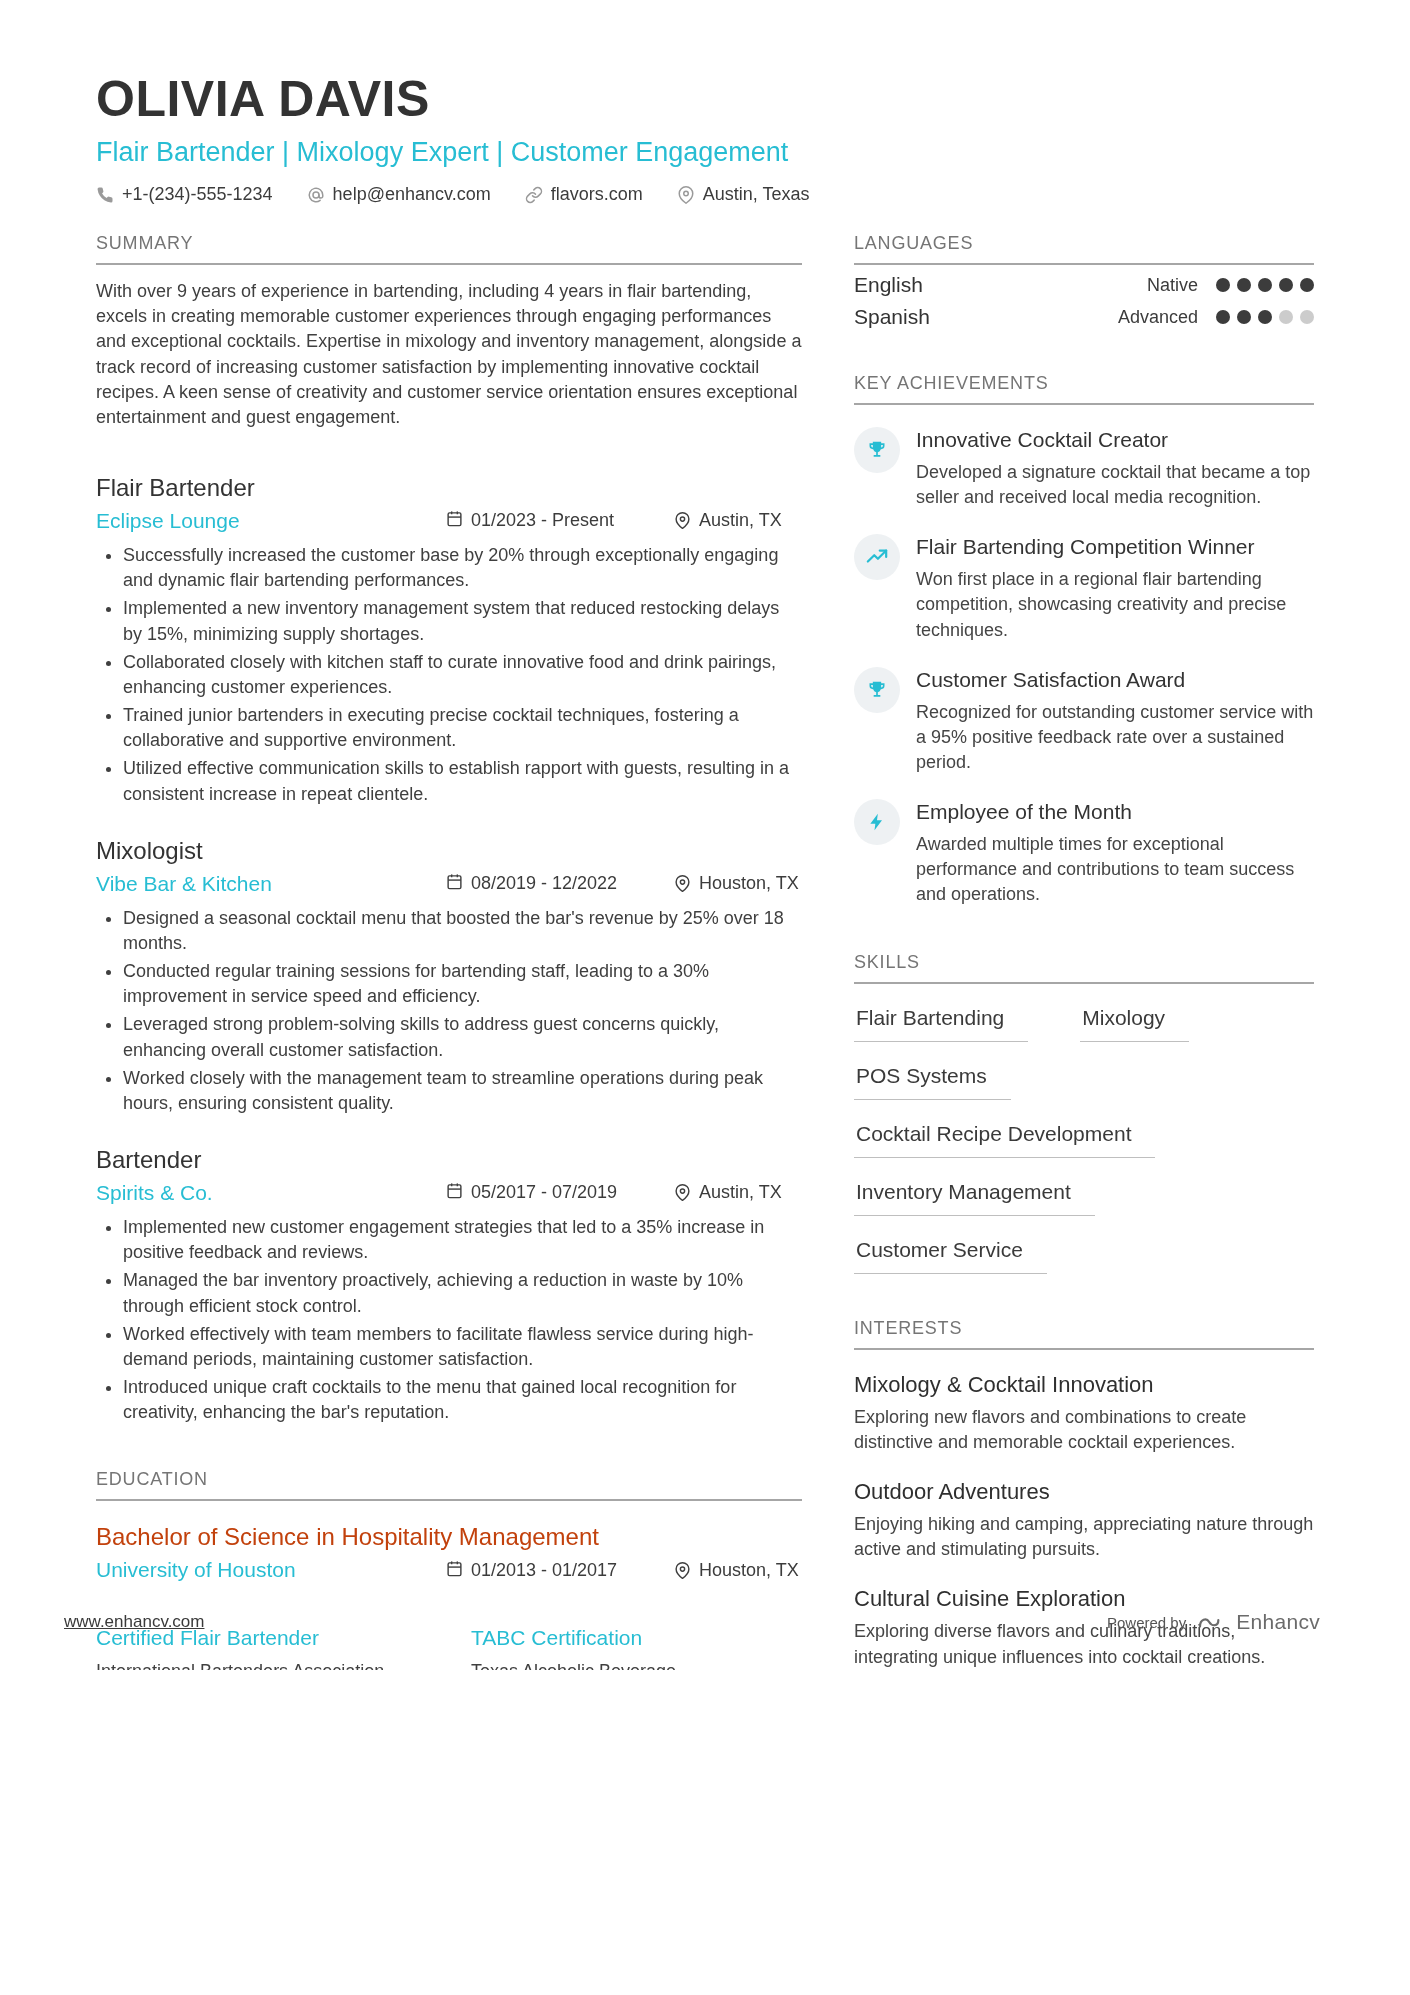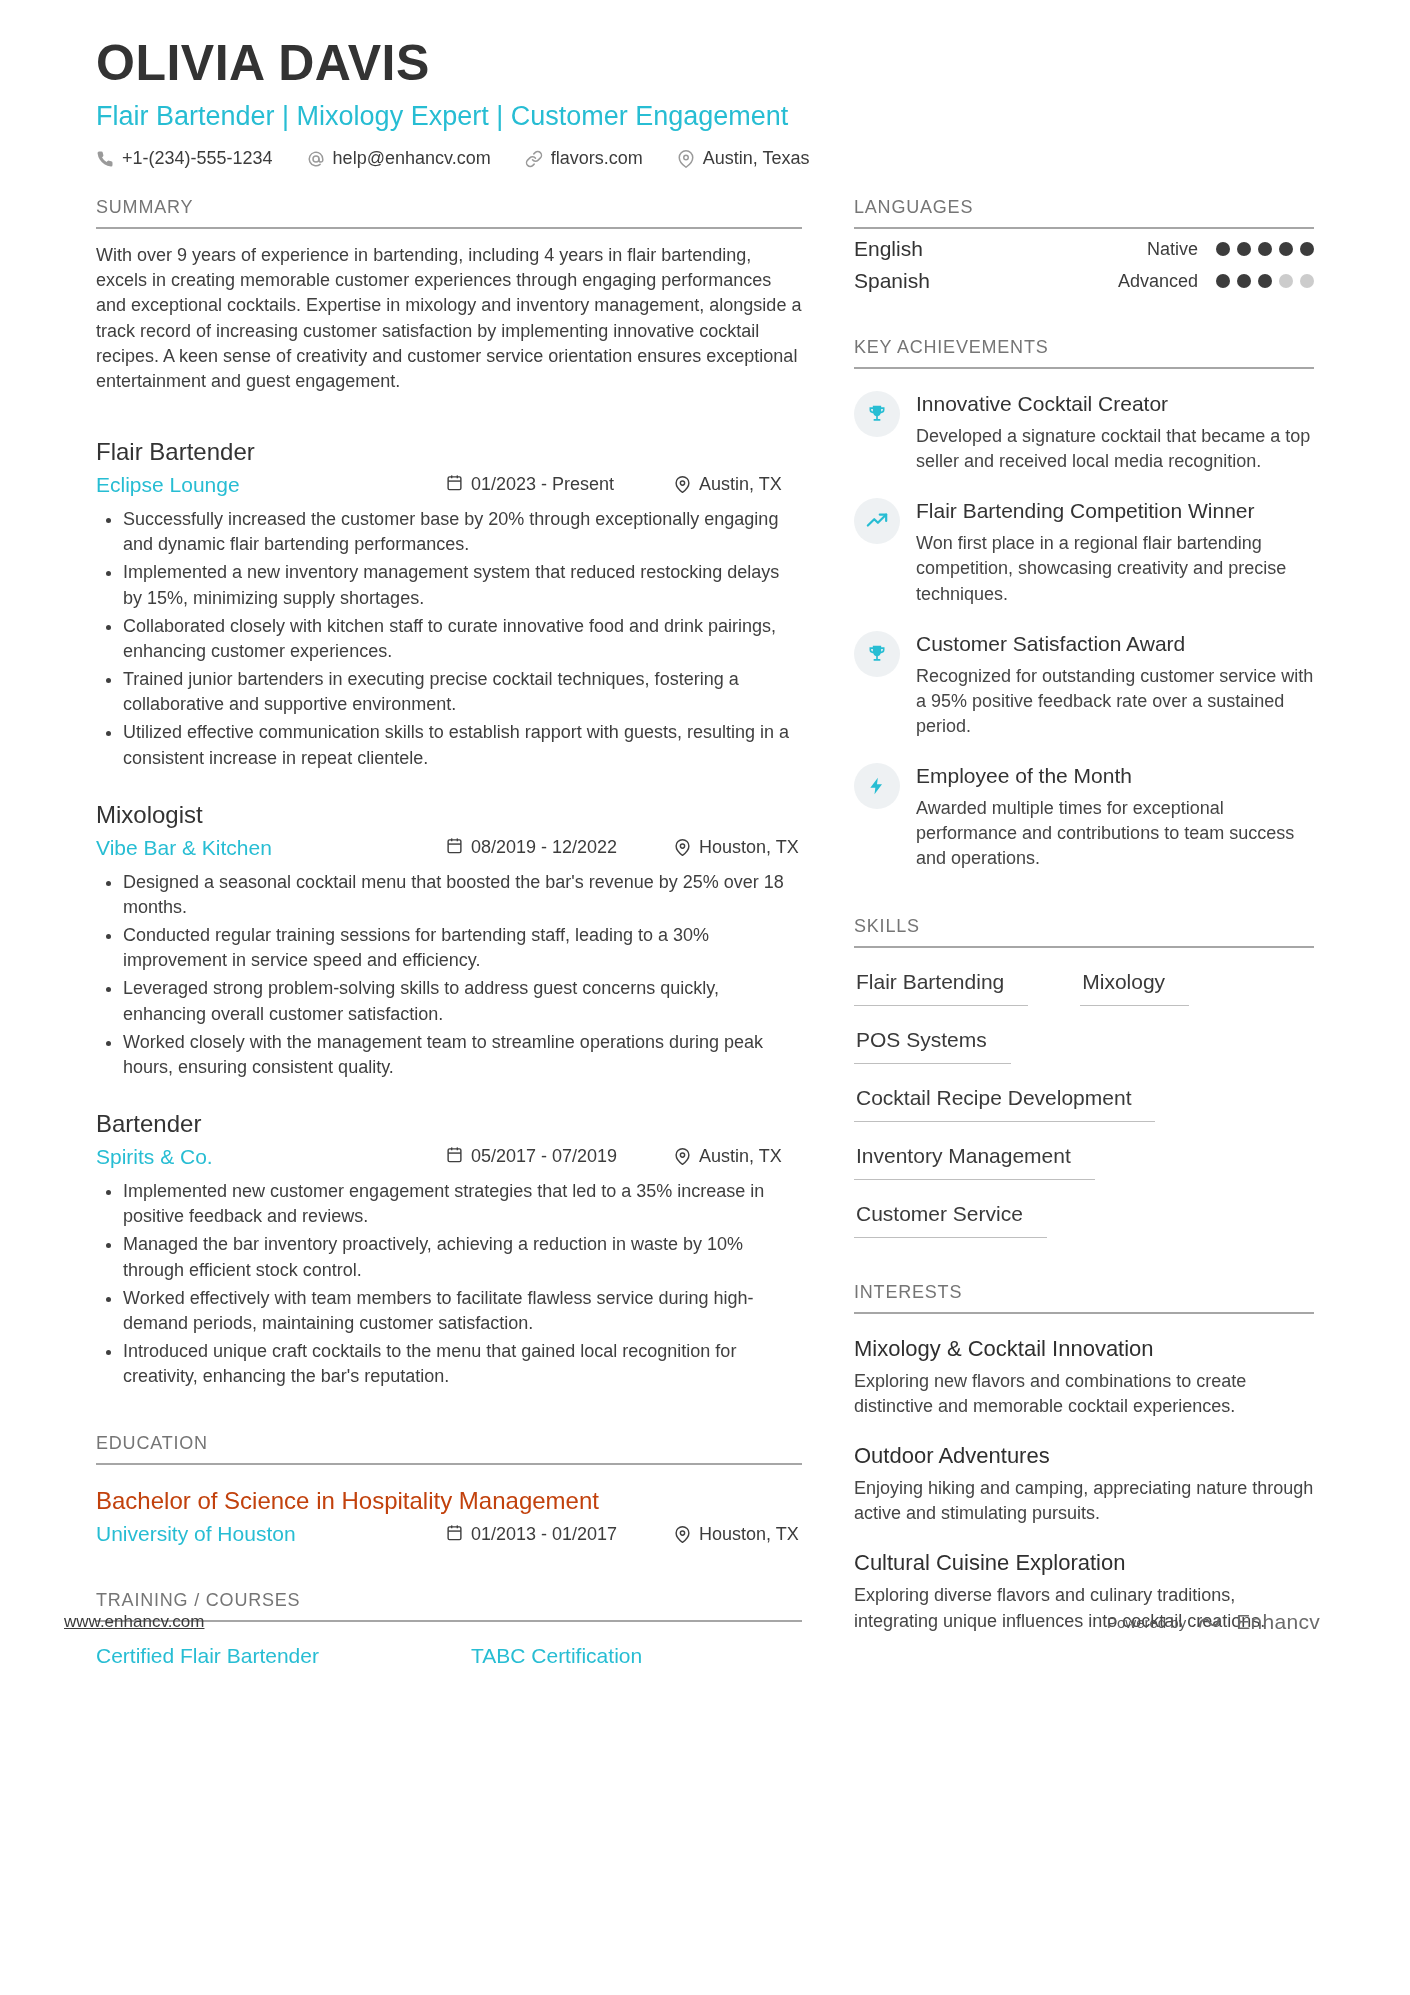--- a/index.html
+++ b/index.html
@@ -1,21 +1,21 @@
 <!DOCTYPE html>
 <html style="--accent: #27bdd3;"><head>
 <meta charset="utf-8">
 <style>
   * { box-sizing: border-box; }
   html, body { margin: 0; padding: 0; background: #ffffff; }
   .page {
     width: 1410px; height: 1670px; position: relative; overflow: hidden;
     background: #ffffff; color: #3c3c3c;
     font-family: "Liberation Sans", "DejaVu Sans", sans-serif;
-    padding: 34px 96px 0 96px;
+    padding: 70px 96px 0 96px;
   }
   
   .name { font-size: 50px; font-weight: 800; color: #333333; margin: 0; letter-spacing: 0.5px; }
   .headline { font-size: 27px; color: var(--accent); margin-top: 9px; }
   .contact-row { display: flex; align-items: flex-start; gap: 34px; margin-top: 16px; font-size: 18px; color: #3c3c3c; }
   .contact { display: flex; align-items: center; gap: 8px; }
   .icn { display: inline-flex; color: #9a9a9a; }
   .icn svg { display: block; }
   .meta-icn { color: #3f3f3f; }
   
@@ -263,21 +263,20 @@
                   <path d="M21 10c0 7-9 13-9 13s-9-6-9-13a9 9 0 0 1 18 0z"></path>
                   <circle cx="12" cy="10" r="3"></circle>
                 </svg>
             </span>
             <span>Houston, TX</span>
           </span>
         </div>
       </section>
 
       <section class="section">
-        <h2 class="sec-title">TRAINING / COURSES</h2>
         <div class="courses">
           <div class="course">
             <div class="course-title">Certified Flair Bartender</div>
             <div class="course-desc">International Bartenders Association, 2024</div>
           </div>
           <div class="course">
             <div class="course-title">TABC Certification</div>
             <div class="course-desc">Texas Alcoholic Beverage Commission, 2022</div>
           </div>
         </div>

